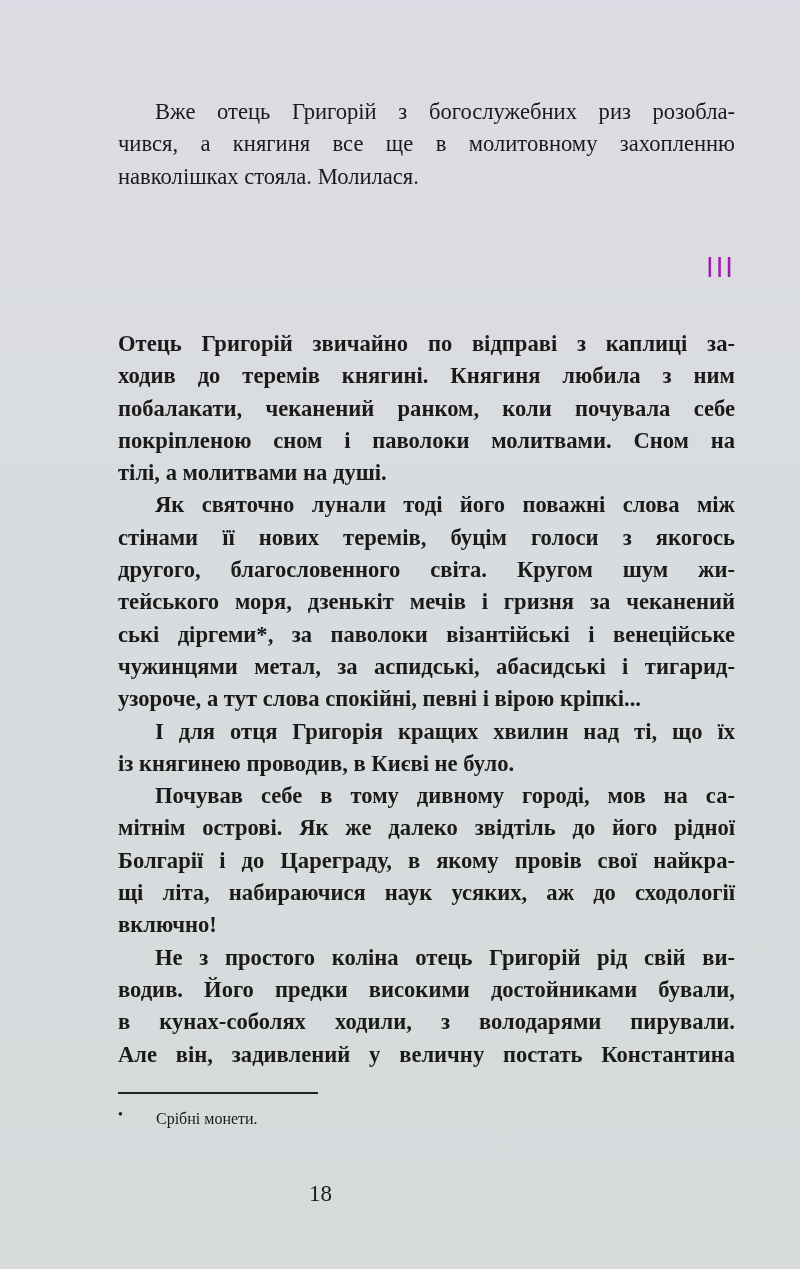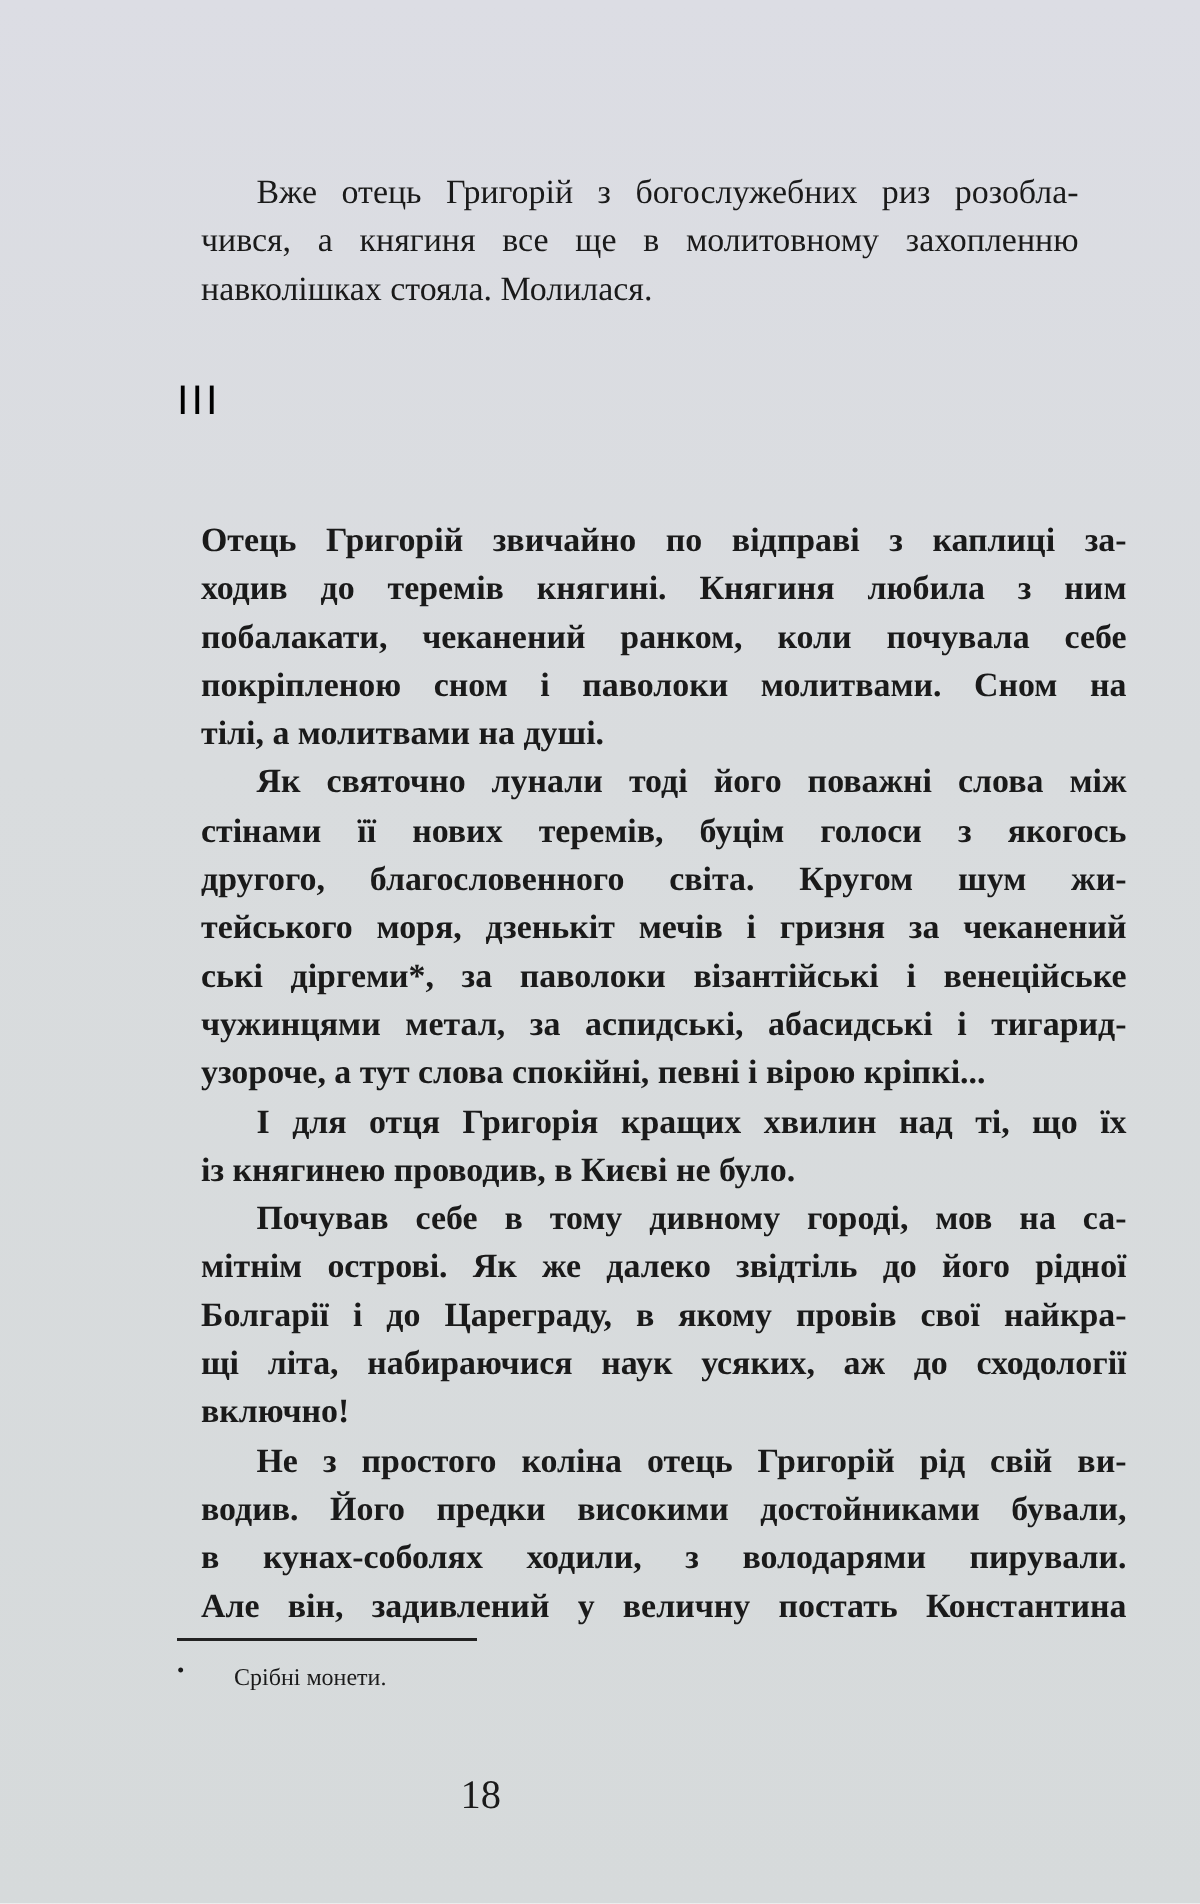--- a/index.html
+++ b/index.html
@@ -9,49 +9,49 @@
       font-family: "Liberation Serif", "DejaVu Serif", serif;
       color: #1a1a1a;
       position: relative;
     }
     .page {
       position: absolute; left: 118px; top: 96px; width: 617px;
     }
     .text {
       font-size: 22.6px; line-height: 32.3px;
       text-align: justify; text-align-last: auto;
-      margin: 16px;
+      margin: 0;
     }
     .para { margin: 0; text-align: justify; font-weight: bold; }
     .line {
       display: block; text-align: justify; text-align-last: justify;
       white-space: nowrap; height: 32.3px; overflow: visible;
     }
     .line.last { text-align-last: left; }
     .indent { padding-left: 37px; }
     .chapter {
       position: absolute; left: 0; width: 617px; top: 157px;
-      text-align: left; font-family: "DejaVu Sans", sans-serif;
+      text-align: right; font-family: "DejaVu Sans", sans-serif;
       font-size: 26px; letter-spacing: 2px; font-weight: normal;
-      color: #000000;
+      color: #a21caf;
     }
     .block2 { position: absolute; left: 0; top: 232px; width: 617px; }
     .footnote-rule {
       position: absolute; left: 118px; top: 1092px; width: 200px; height: 1.5px;
       background: #222;
     }
     .footnote {
       position: absolute; left: 118px; top: 1110px; width: 400px;
       font-size: 16px; color: #1a1a1a;
     }
     .footnote .mark { position: absolute; left: 0; top: -3px; font-size: 14px; }
     .footnote .ftext { position: absolute; left: 38px; top: 0; white-space: nowrap; }
     .page-number {
       position: absolute; left: 0; width: 641px; top: 1181px;
-      text-align: center; font-size: 27px; color: #1a1a1a;
+      text-align: center; font-size: 23px; color: #1a1a1a;
     }
   </style>
 </head>
 <body>
 
 <div class="page">
   <div class="text">
     <span class="line indent">Вже отець Григорій з богослужебних риз розобла-</span>
     <span class="line">чився, а княгиня все ще в молитовному захопленню</span>
     <span class="line last">навколішках стояла. Молилася.</span>

